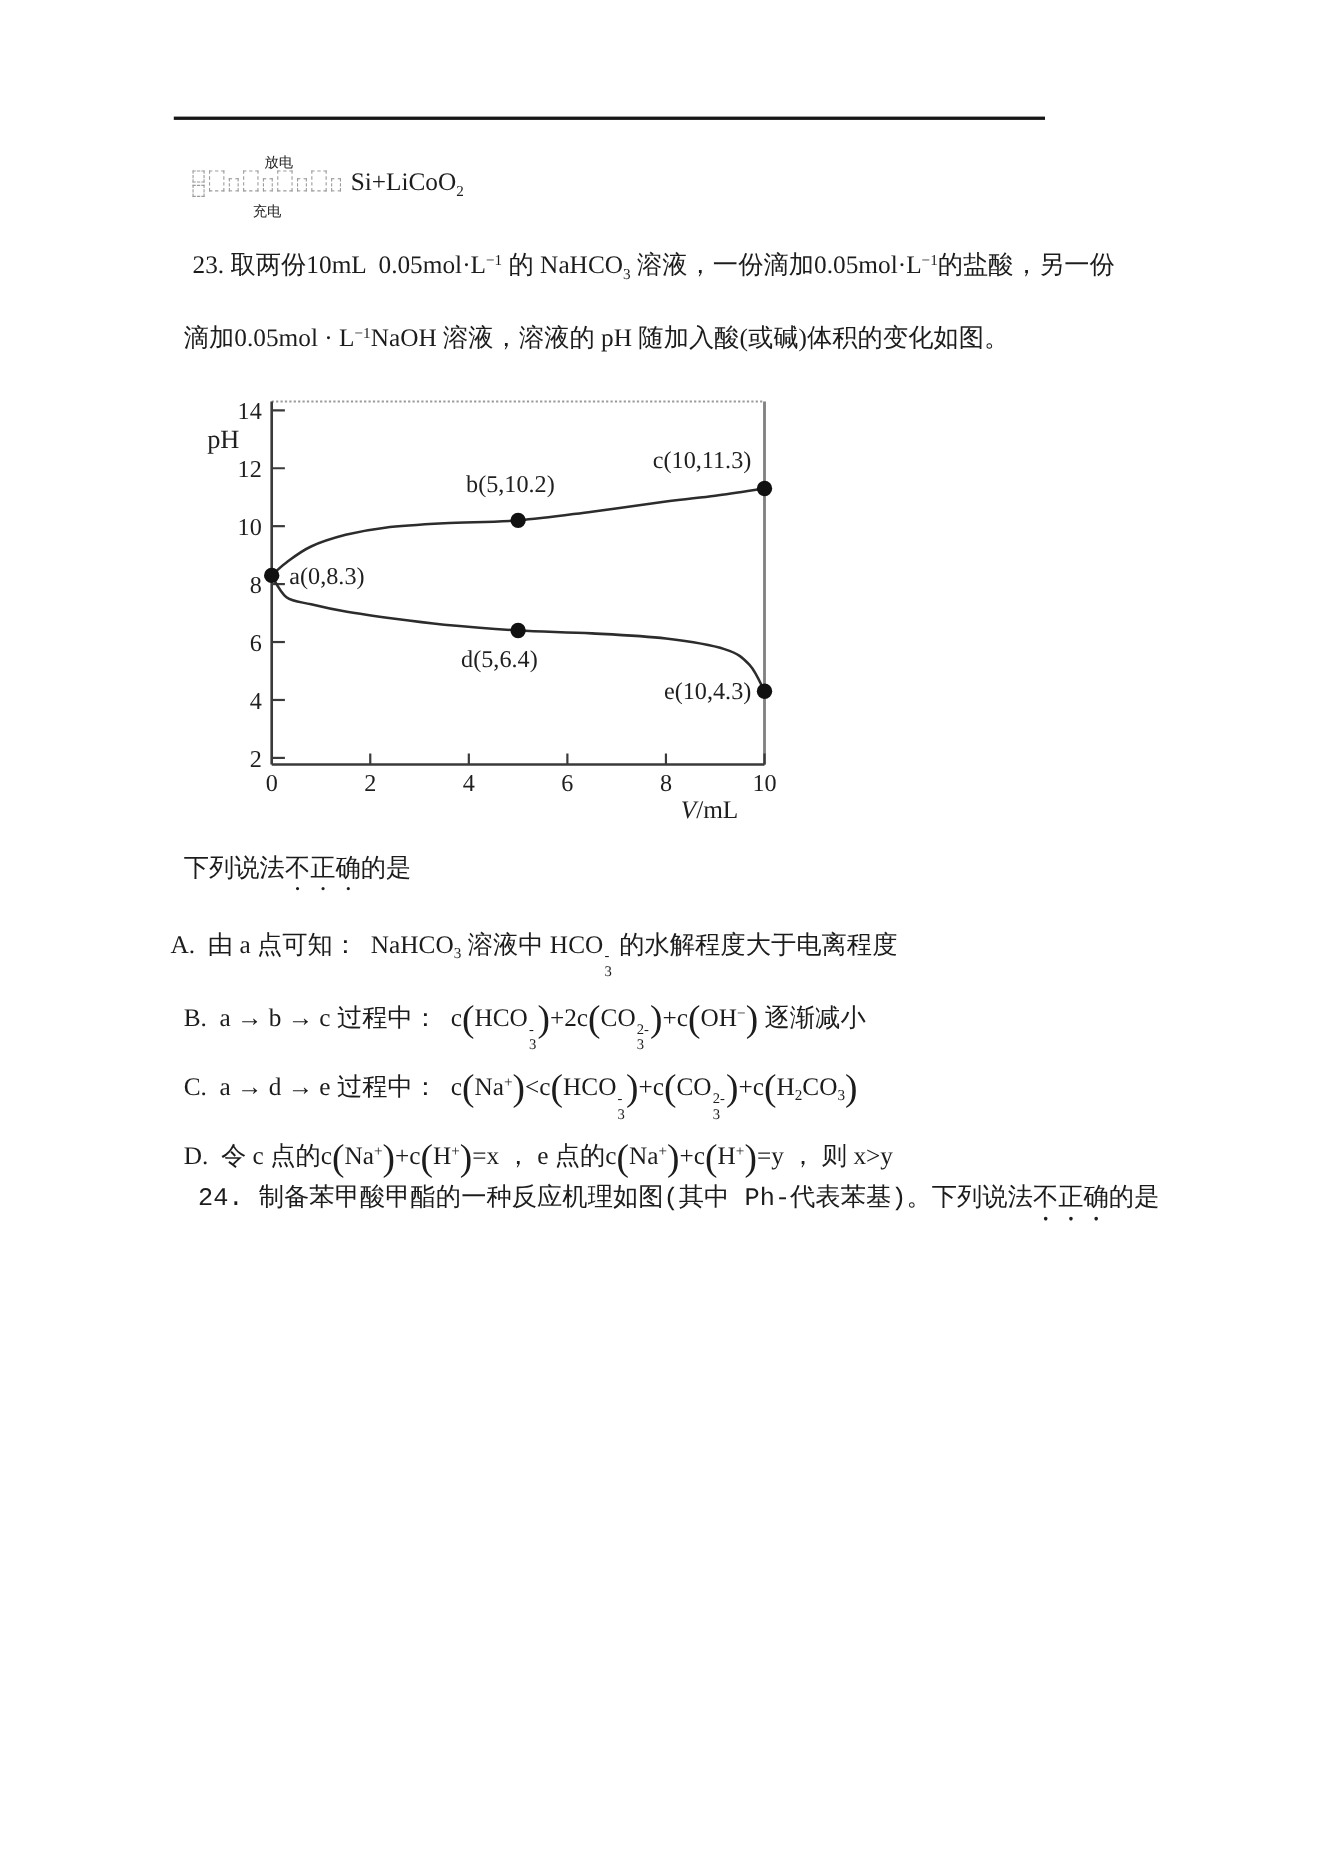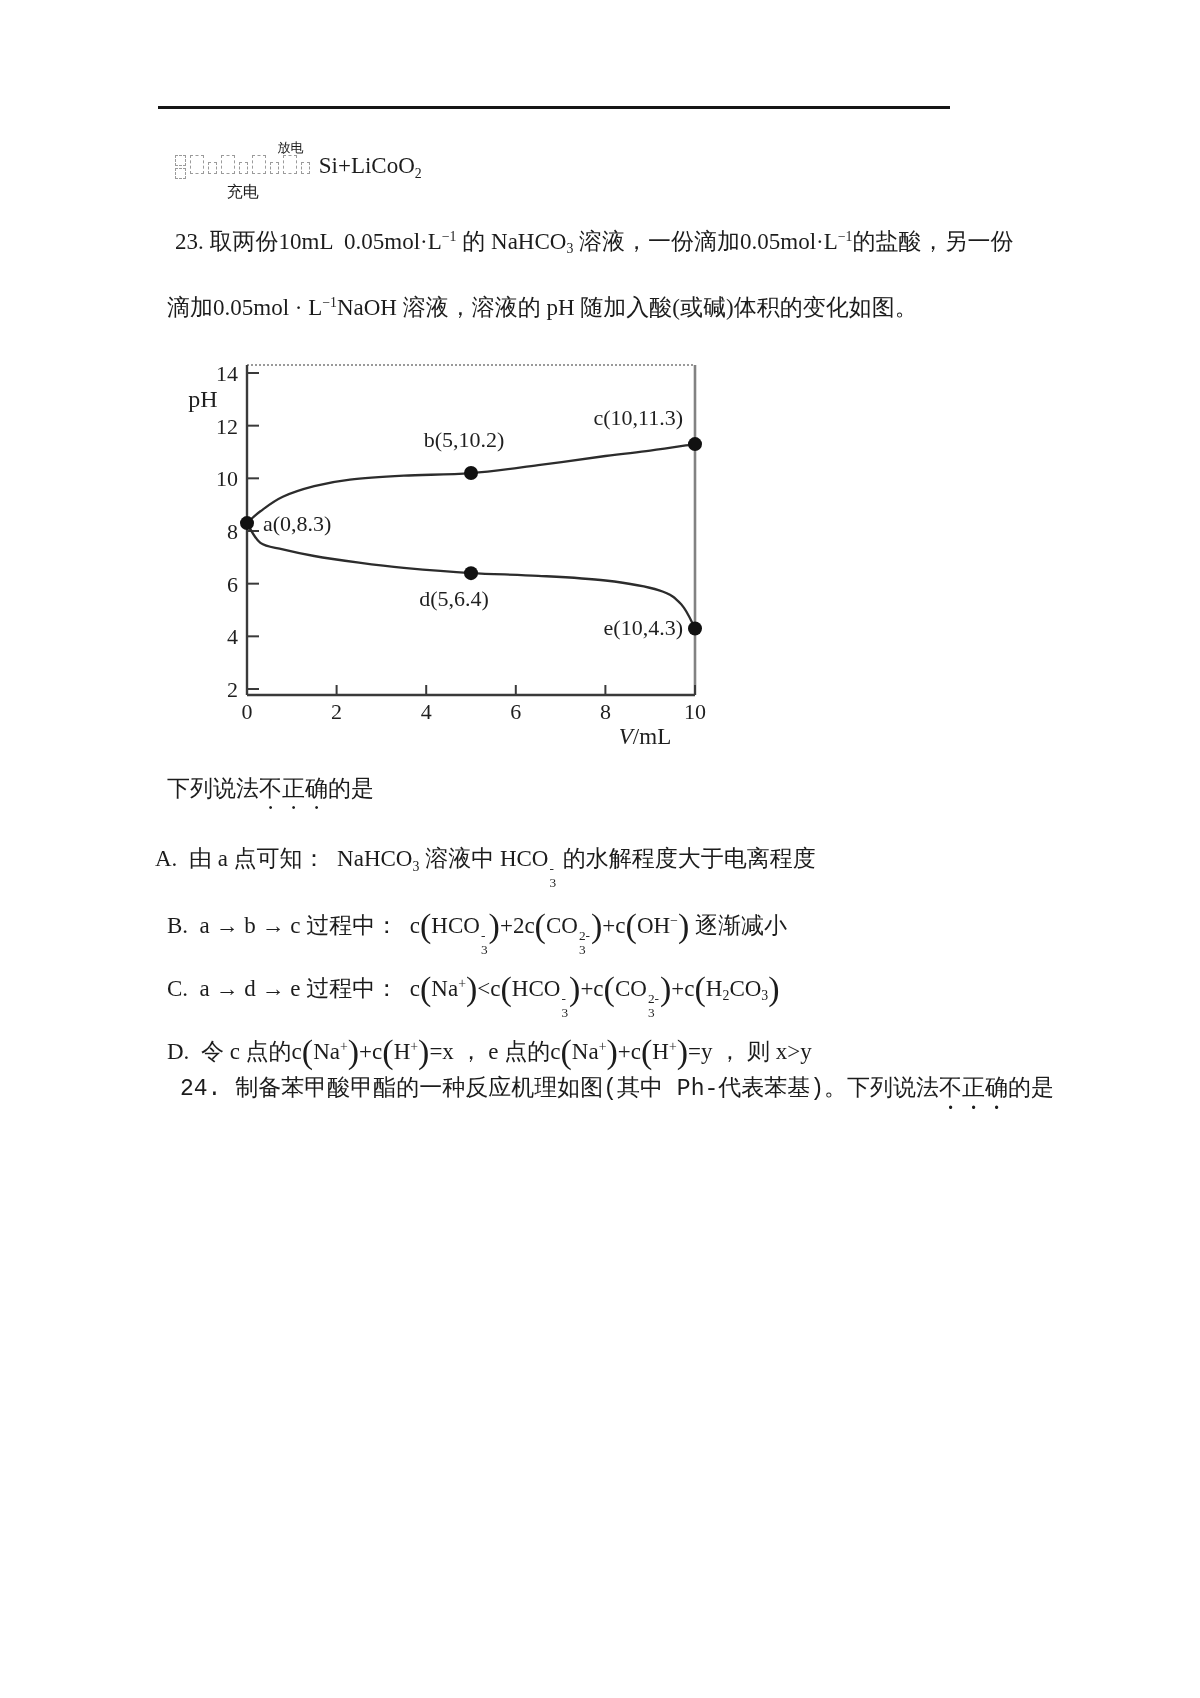--- a/index.html
+++ b/index.html
@@ -29,22 +29,22 @@
   .divider{background:#161616;}
   .d-flex{display:flex;align-items:center;}
   
   .tofu-wrap{position:relative;display:inline-block;width:134px;height:52px;margin:0 6px;}
   .tofu-row{position:absolute;left:2px;top:11px;display:flex;align-items:flex-start;gap:4px;}
   .tofu-col{display:flex;flex-direction:column;gap:2px;}
   .tofu{border:1.5px dashed #9b9b9b;box-sizing:border-box;}
   .t-sq{width:11px;height:11px;}
   .t-big{width:14px;height:19px;}
   .t-sm{width:9px;height:12px;margin-top:7px;}
-  .tofu-top{position:absolute;top:-3px;left:60%;transform:translateX(-50%);font-size:13px;line-height:13px;white-space:nowrap;margin-left:37px;}
-  .tofu-bottom{position:absolute;bottom:-2px;left:52%;transform:translateX(-50%);font-size:16px;line-height:13px;white-space:nowrap;}
+  .tofu-top{position:absolute;top:-3px;left:60%;transform:translateX(-50%);font-size:13px;line-height:13px;white-space:nowrap;}
+  .tofu-bottom{position:absolute;bottom:-2px;left:52%;transform:translateX(-50%);font-size:13px;line-height:13px;white-space:nowrap;}
   svg text{font-family:"Liberation Serif","DejaVu Serif",serif;fill:#1f1f1f;}
 </style>
 </head>
 <body>
 
 <div class="abs divider" style="left:158px;top:106px;width:792px;height:3px;"></div>
 
 <div class="abs line d-flex" style="left:167px;top:144px;">
   <span class="tofu-wrap">
     <span class="tofu-top">放电</span>

